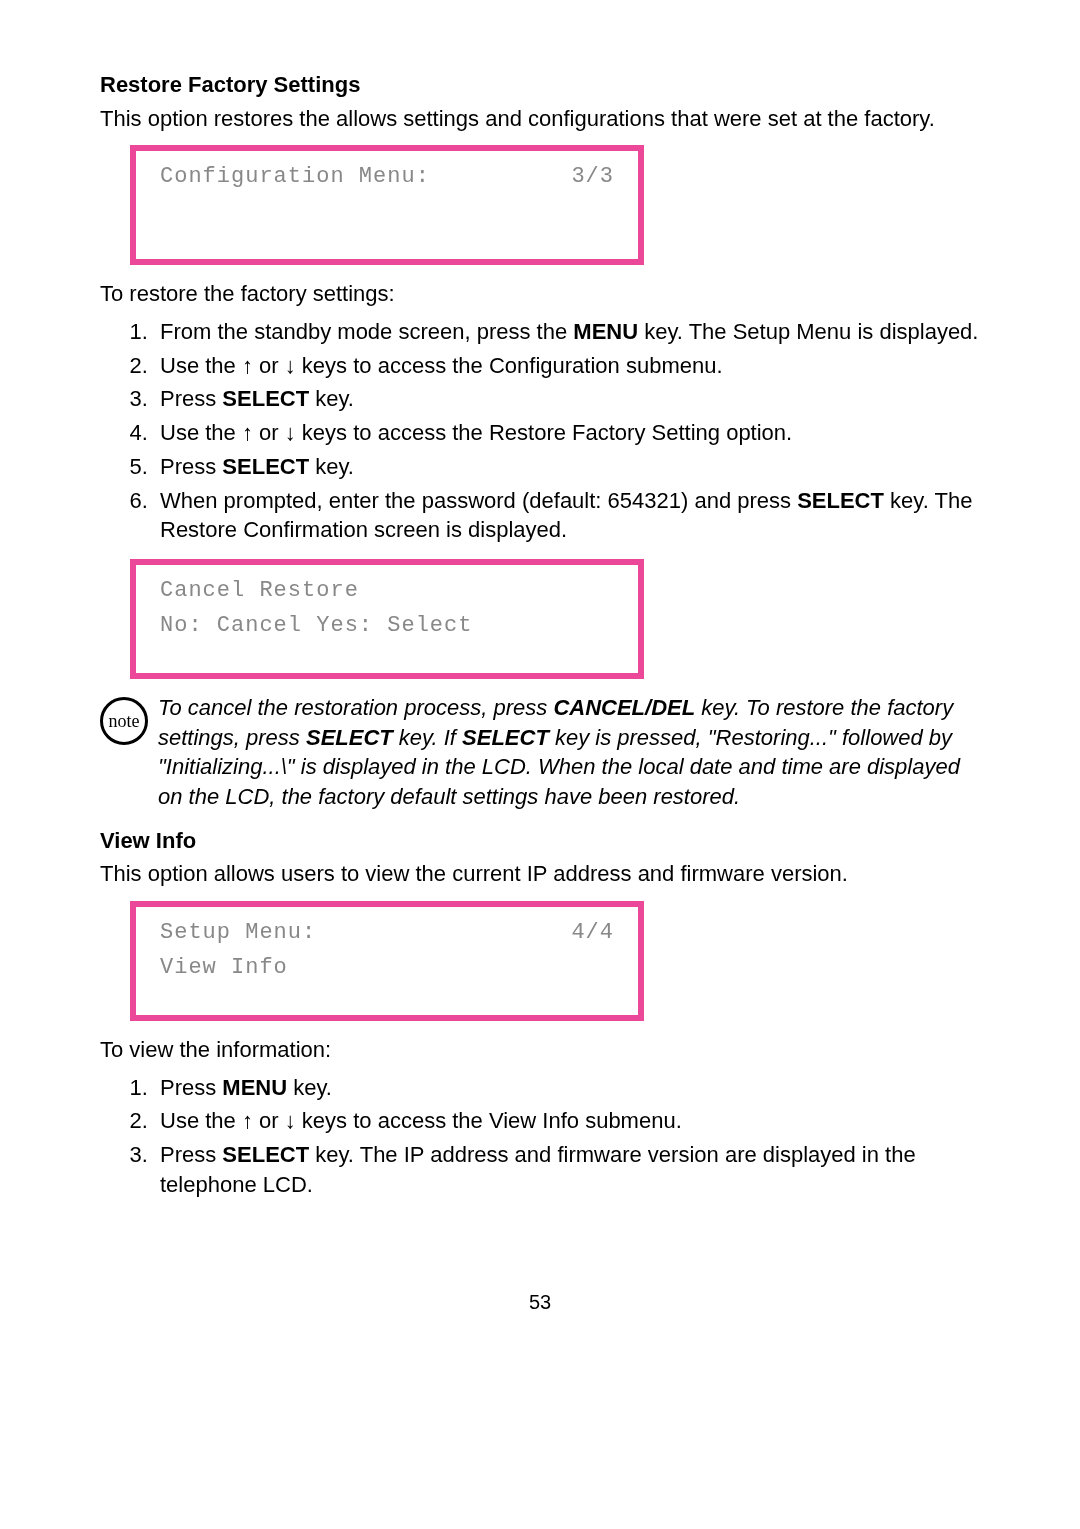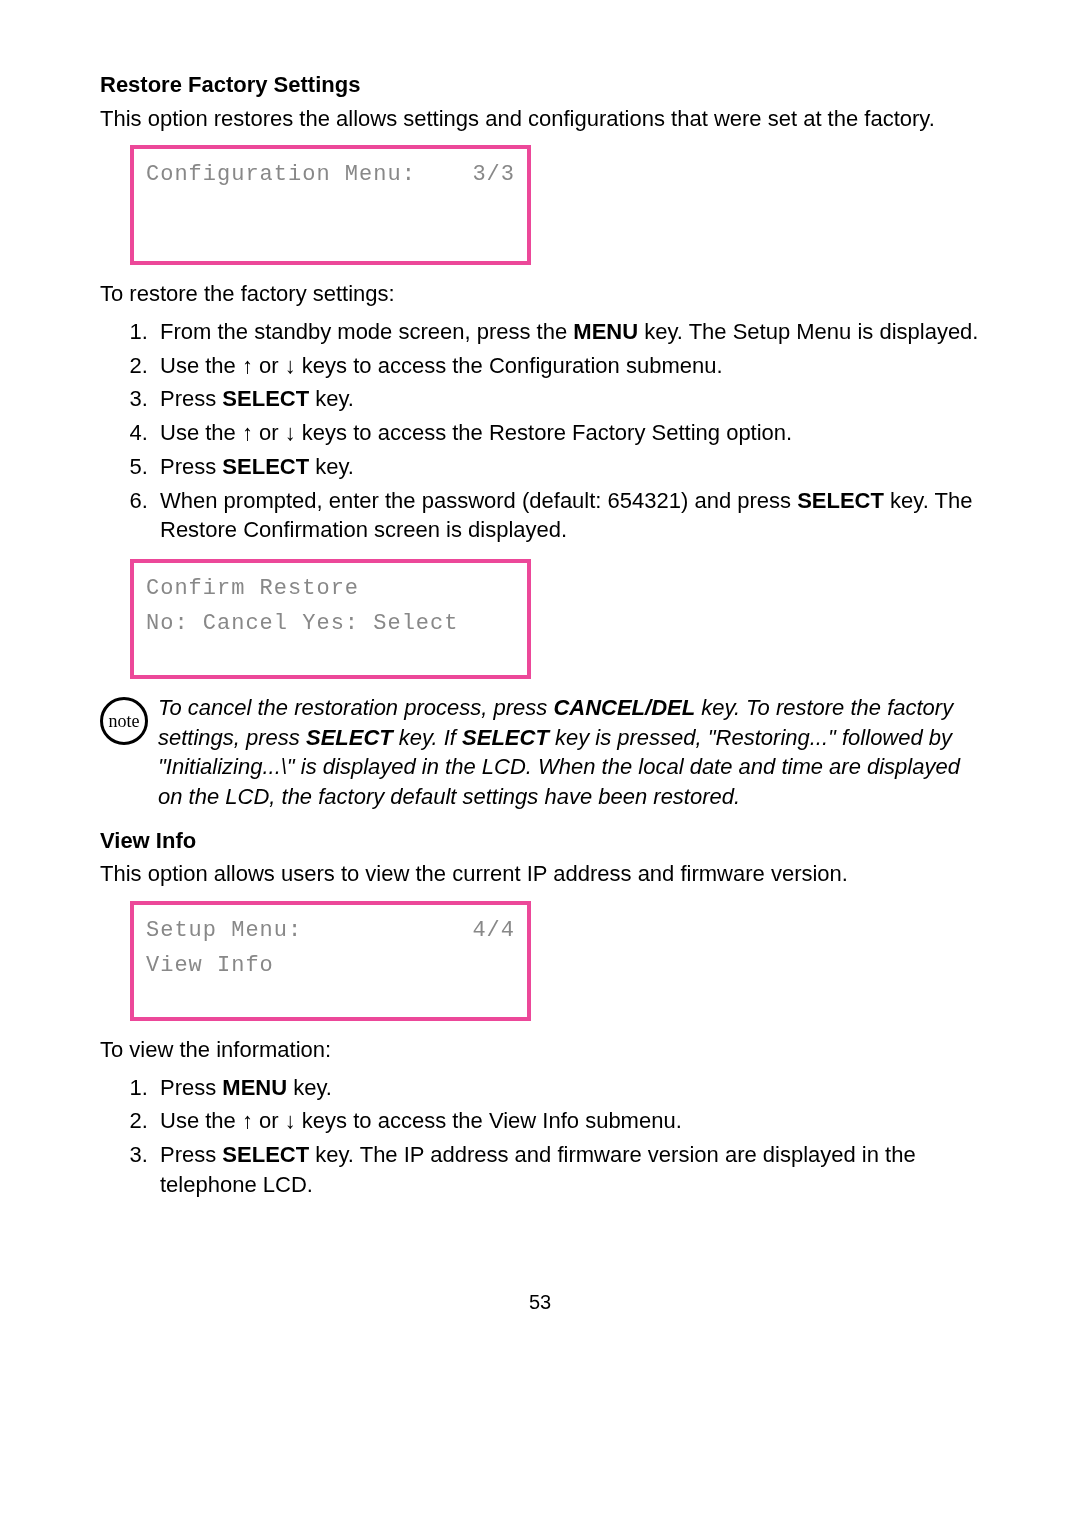--- a/index.html
+++ b/index.html
@@ -14,25 +14,25 @@
     box-sizing: border-box;
   }
   .section-title {
     font-weight: bold;
     margin-bottom: 4px;
   }
   .body-text {
     margin-bottom: 12px;
   }
   .lcd {
-    border: 4px solid #ec4899;
-    width: 401px;
+    border: 6px solid #ec4899;
+    width: 514px;
     height: 120px;
     margin: 10px 0 14px 30px;
-    padding: 8px 12px;
+    padding: 8px 24px;
     box-sizing: border-box;
     font-family: "Courier New", monospace;
     font-size: 22px;
     color: #888;
     letter-spacing: 1px;
     line-height: 1.6;
   }
   .lcd-row {
     display: flex;
     justify-content: space-between;
@@ -108,21 +108,21 @@
   </li>
   <li>
     <span>Press </span><strong>SELECT</strong><span> key.</span>
   </li>
   <li>
     <span>When prompted, enter the password (default: 654321) and press </span><strong>SELECT</strong><span> key. The Restore Confirmation screen is displayed.</span>
   </li>
 </ol>
 
 <div class="lcd">
-  <div>Confirm Restore</div>
+  <div>Cancel Restore</div>
   <div>No: Cancel   Yes: Select</div>
 </div>
 
 <div class="note-wrap">
   <div class="note-icon">note</div>
   <div class="note-text">
     <span>To cancel the restoration process, press </span><strong>CANCEL/DEL</strong><span> key. To restore the factory settings, press </span><strong>SELECT</strong><span> key. If </span><strong>SELECT</strong><span> key is pressed, "Restoring..." followed by "Initializing...\" is displayed in the LCD. When the local date and time are displayed on the LCD, the factory default settings have been restored.</span>
   </div>
 </div>
 

